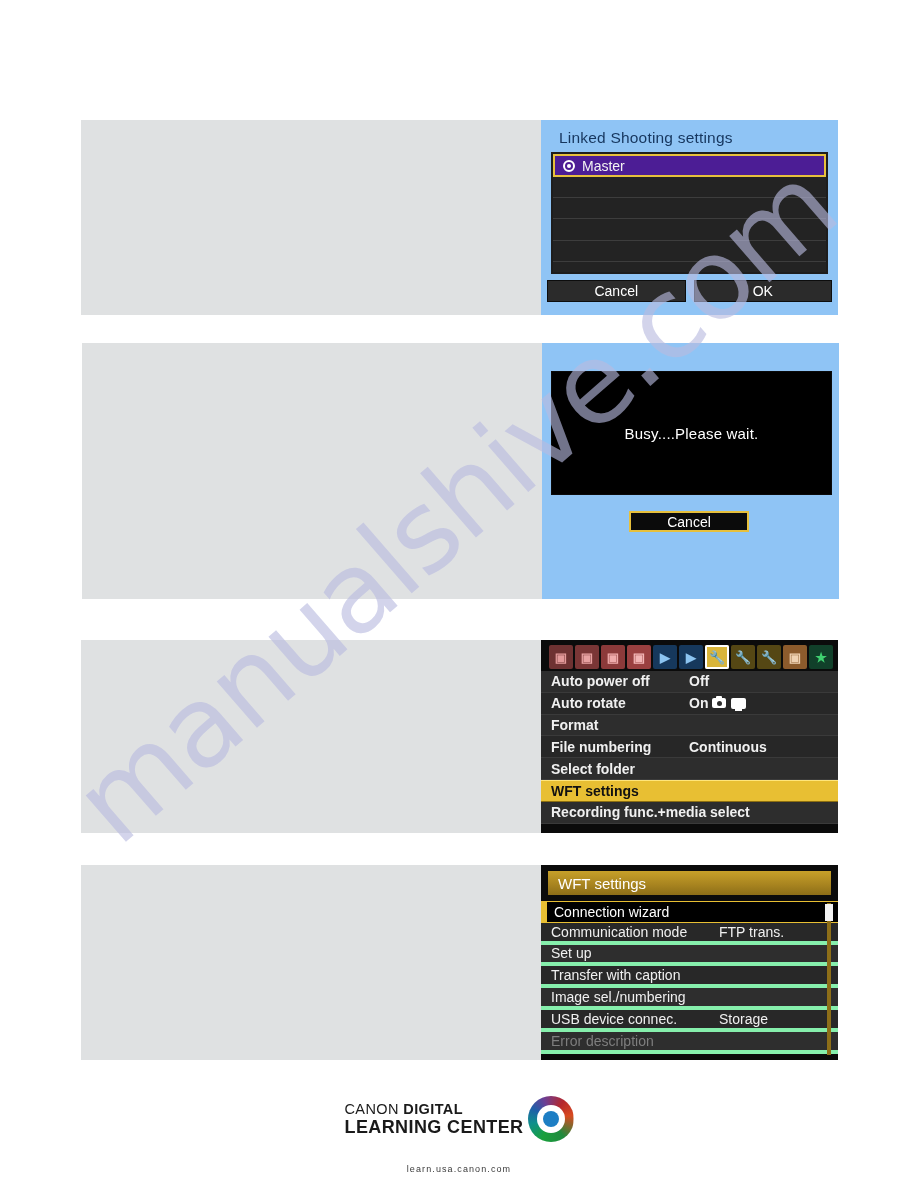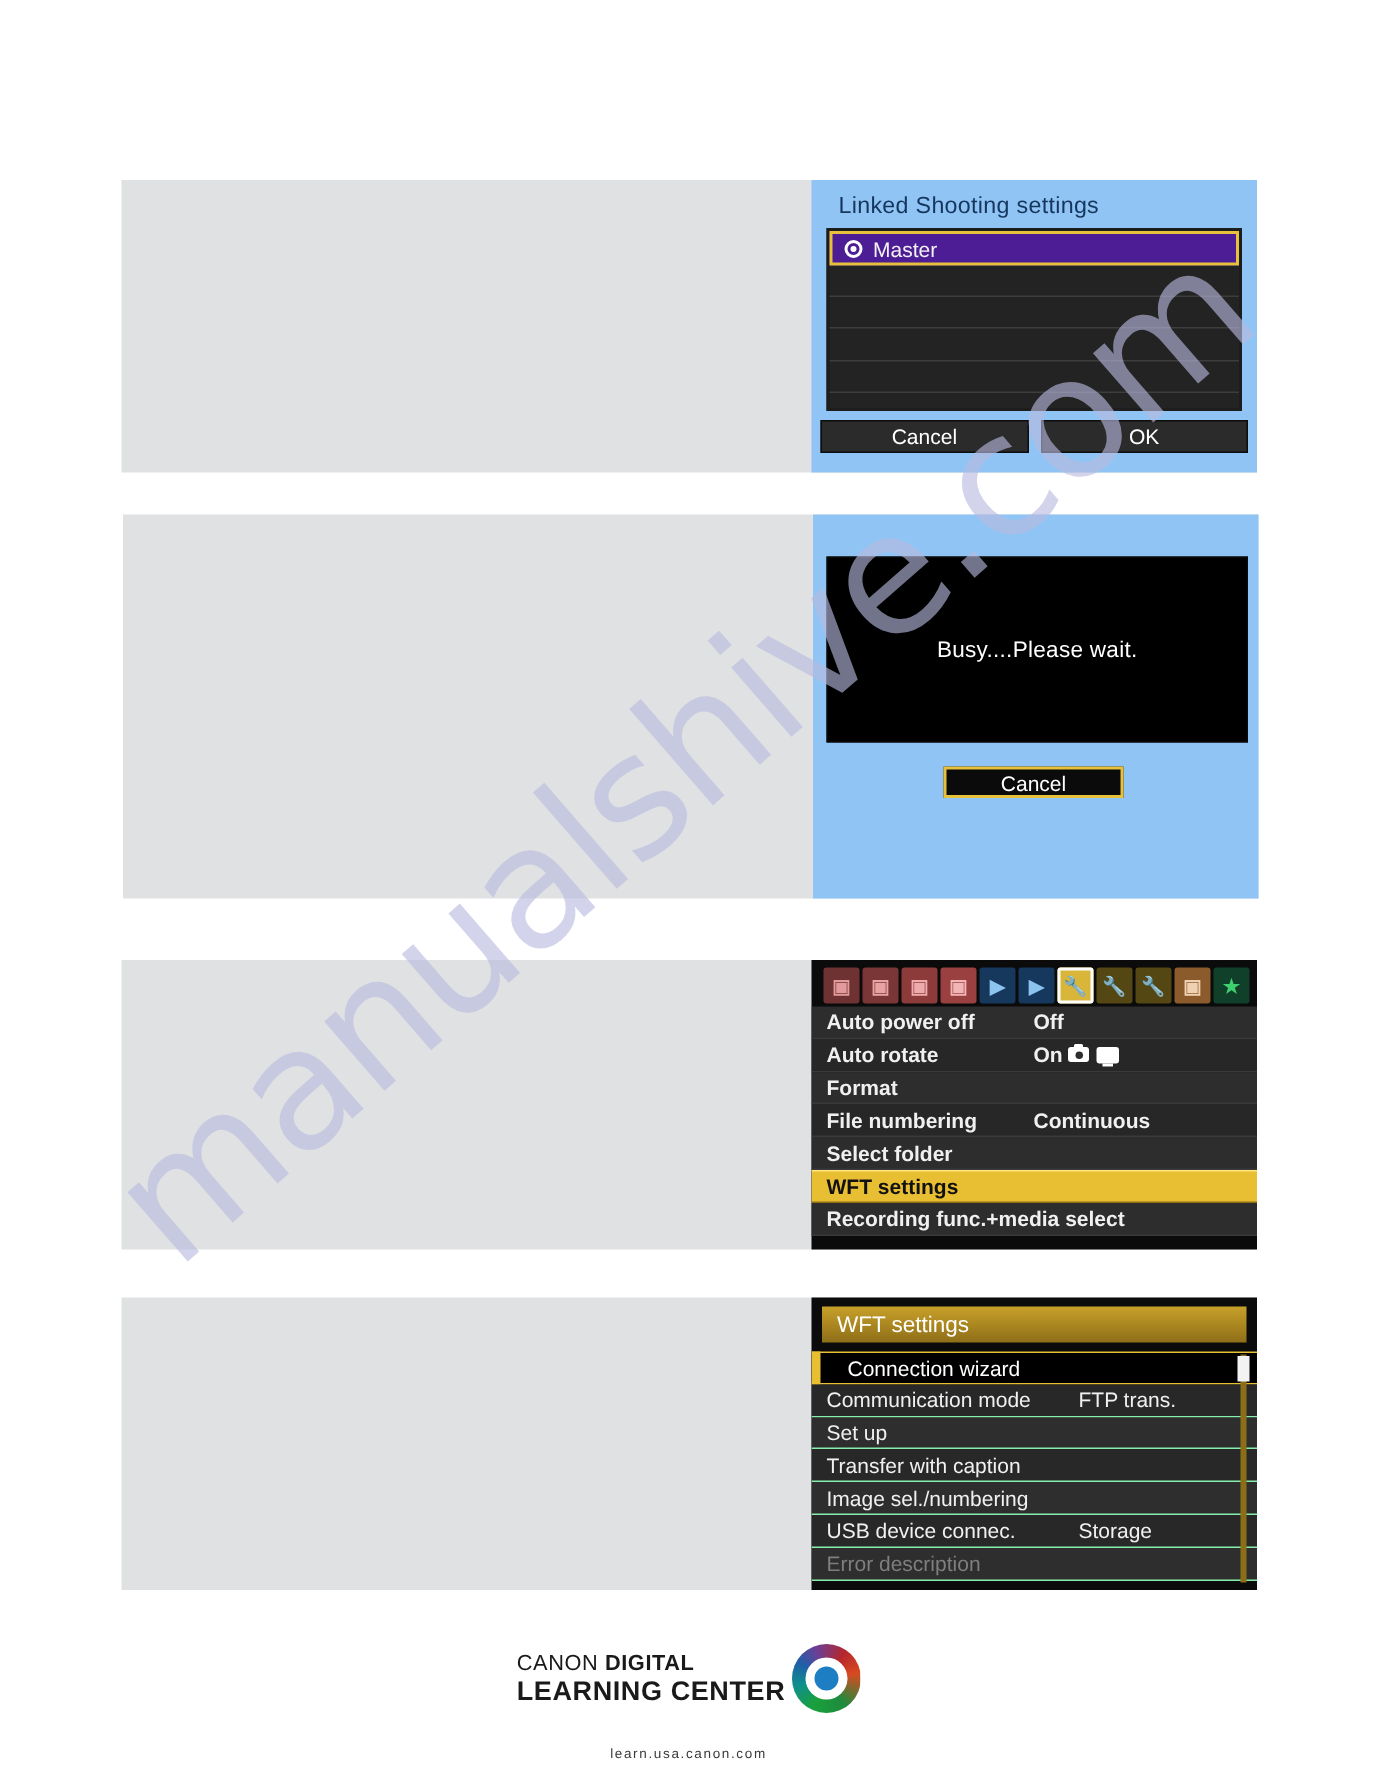--- a/index.html
+++ b/index.html
@@ -259,39 +259,39 @@
     box-sizing: border-box;
   }
   #wft-list {
     position: absolute;
     left: 0; right: 0;
     top: 36px; bottom: 0;
   }
   .wft-row {
     height: 21.8px;
     box-sizing: border-box;
-    border-bottom: 1px solid #86efac;
+    border-bottom: 4px solid #86efac;
     background: #2e2e2e;
     display: flex;
     align-items: center;
     color: #f0f0f0;
     font-size: 14px;
     position: relative;
   }
   .wft-row:nth-child(even){ background:#282828; }
   .wft-row .w-label { padding-left: 10px; }
   .wft-row .w-value { position: absolute; left: 178px; }
   .wft-row.sel {
     background: #000000;
     color: #ffffff;
     border-left: 6px solid #e8bf33;
     border-top: 1px solid #e8bf33;
     border-bottom: 1px solid #e8bf33;
   }
-  .wft-row.sel .w-label { padding-left: 18px; }
+  .wft-row.sel .w-label { padding-left: 7px; }
   .wft-row.disabled { color: #7e7e7e; }
   #wft-scroll-track {
     position: absolute;
     right: 7px;
     top: 38px;
     width: 4px;
     height: 152px;
     background: #8d6e18;
     z-index: 3;
   }

